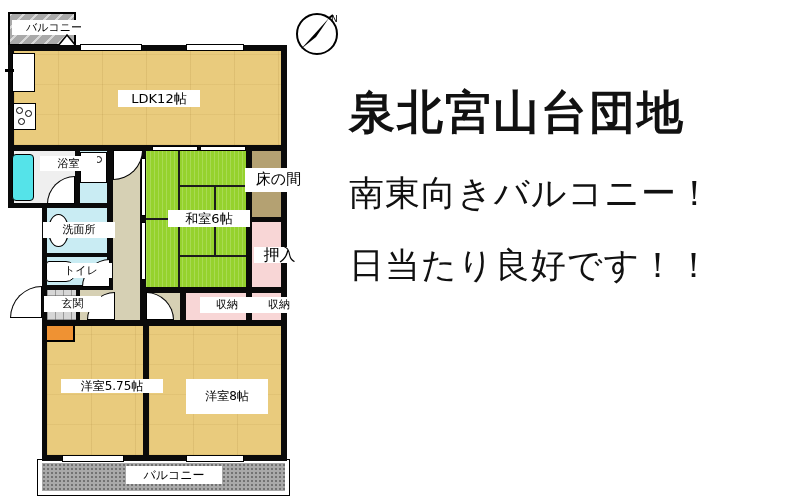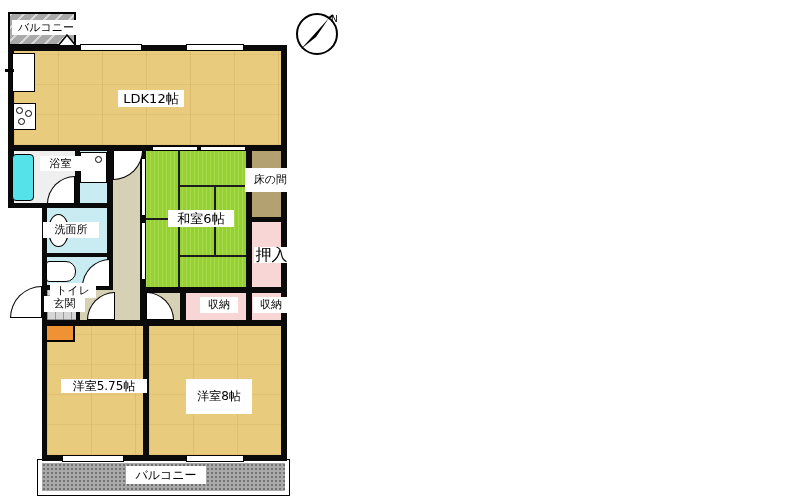--- a/index.html
+++ b/index.html
@@ -2,21 +2,21 @@
 <html lang="ja"><head>
 <meta charset="utf-8">
 <style>
   html,body{margin:0;padding:0;background:#fff;}
   #canvas{position:relative;width:786px;height:502px;background:#fff;overflow:hidden;
           font-family:"DejaVu Sans","Liberation Sans",sans-serif;color:#000;}
   .abs{position:absolute;}
   .wall{position:absolute;background:#0a0a0a;}
   .room{position:absolute;}
   .label{position:absolute;background:#fff;color:#000;display:flex;align-items:center;justify-content:center;
-         white-space:nowrap;line-height:1.05;padding:0 4px;}
+         white-space:nowrap;line-height:1.05;padding:0 12px;}
   .win{position:absolute;background:#fff;border:1px solid #000;box-sizing:border-box;}
   .arc{position:absolute;background:#fff;border:1px solid #000;box-sizing:border-box;}
   .slide{position:absolute;background:#fff;border:1px solid #000;box-sizing:border-box;}
   .tatami-line{position:absolute;background:#1c1c1c;}
   .fixture{position:absolute;background:#fff;border:1.5px solid #000;box-sizing:border-box;}
   
   .wood{background-image:
       repeating-linear-gradient(90deg,rgba(120,80,10,0.10) 0 1px,transparent 1px 44px),
       repeating-linear-gradient(0deg,rgba(120,80,10,0.07) 0 1px,transparent 1px 30px);}
   .tatami{background-image:repeating-linear-gradient(90deg,rgba(255,255,255,0.18) 0 1px,transparent 1px 4px);}
@@ -117,35 +117,38 @@
     <div class="fixture" data-bind-bg="floorplan.colors.tub" style="left: 12px; top: 154px; width: 22px; height: 47px; border-radius: 4px; background-color: rgb(85, 227, 233);"></div>
     <div class="fixture" style="left:80px;top:152px;width:27px;height:31px;">
       <div class="circle" style="position:absolute;right:4px;top:3px;width:7px;height:7px;border:1px solid #000;box-sizing:border-box;"></div>
     </div>
     <div class="fixture circle" style="left:48px;top:214px;width:21px;height:33px;border-radius:50%;"></div>
     <div class="fixture" style="left:46px;top:261px;width:30px;height:21px;border-radius:3px 10px 10px 3px;"></div>
 
     <div class="label" data-bind="floorplan.rooms.ldk.label" style="left:118px;top:90px;width:58px;height:17px;font-size:13px;">LDK12帖</div>
     <div class="label" data-bind="floorplan.rooms.bath.label" style="left:40px;top:156px;width:33px;height:15px;font-size:11px;">浴室</div>
     <div class="label" data-bind="floorplan.rooms.washroom.label" style="left:43px;top:222px;width:48px;height:16px;font-size:11px;">洗面所</div>
-    <div class="label" data-bind="floorplan.rooms.toilet.label" style="left:50px;top:263px;width:38px;height:15px;font-size:11px;margin-top:20px;">トイレ</div>
+    <div class="label" data-bind="floorplan.rooms.toilet.label" style="left:50px;top:263px;width:38px;height:15px;font-size:11px;">トイレ</div>
     <div class="label" data-bind="floorplan.rooms.entrance.label" style="left:44px;top:296px;width:33px;height:16px;font-size:11px;">玄関</div>
     <div class="label" data-bind="floorplan.rooms.washitsu.label" style="left:168px;top:210px;width:58px;height:17px;font-size:13px;">和室6帖</div>
-    <div class="label" data-bind="floorplan.rooms.tokonoma.label" style="left:245px;top:168px;width:43px;height:24px;font-size:11px;">床の間</div>
+    <div class="label" data-bind="floorplan.rooms.tokonoma.label" style="left:245px;top:168px;width:43px;height:24px;font-size:15px;">床の間</div>
     <div class="label" data-bind="floorplan.rooms.oshiire.label" style="left:254px;top:247px;width:27px;height:16px;font-size:16px;">押入</div>
     <div class="label" data-bind="floorplan.rooms.storage_left.label" style="left:200px;top:297px;width:30px;height:16px;font-size:11px;">収納</div>
     <div class="label" data-bind="floorplan.rooms.storage_right.label" style="left:253px;top:297px;width:28px;height:16px;font-size:11px;">収納</div>
     <div class="label" data-bind="floorplan.rooms.bedroom_small.label" style="left:61px;top:379px;width:78px;height:14px;font-size:12px;">洋室5.75帖</div>
     <div class="label" data-bind="floorplan.rooms.bedroom_large.label" style="left:186px;top:379px;width:58px;height:35px;font-size:12px;">洋室8帖</div>
     <div class="label" data-bind="floorplan.rooms.balcony_bottom.label" style="left:126px;top:466px;width:72px;height:18px;font-size:12px;">バルコニー</div>
 
     <svg class="abs" style="left:294px;top:10px;" width="48" height="48" viewBox="0 0 48 48">
       <circle cx="23" cy="24" r="20" fill="#fff" stroke="#000" stroke-width="2"></circle>
       <polygon points="35,8 7,39 22,27" fill="#000"></polygon>
       <line x1="35" y1="8" x2="39" y2="5" stroke="#000" stroke-width="2"></line>
       <text x="37" y="12" font-size="9" font-family="DejaVu Sans, sans-serif">N</text>
     </svg>
   </div>
 
   <div class="abs" style="left:344px;top:0;width:442px;height:502px;">
+    <div class="text-line" data-bind="description.title" style="left:5px;top:82px;font-size:46px;font-weight:600;letter-spacing:2px;">泉北宮山台団地</div>
+    <div class="text-line" data-bind="description.line1" style="left:5px;top:170px;font-size:35px;font-weight:500;letter-spacing:1px;">南東向きバルコニー！</div>
+    <div class="text-line" data-bind="description.line2" style="left:5px;top:242px;font-size:35px;font-weight:500;letter-spacing:1px;">日当たり良好です！！</div>
   </div>
 
 </div>
 
 </body></html>

